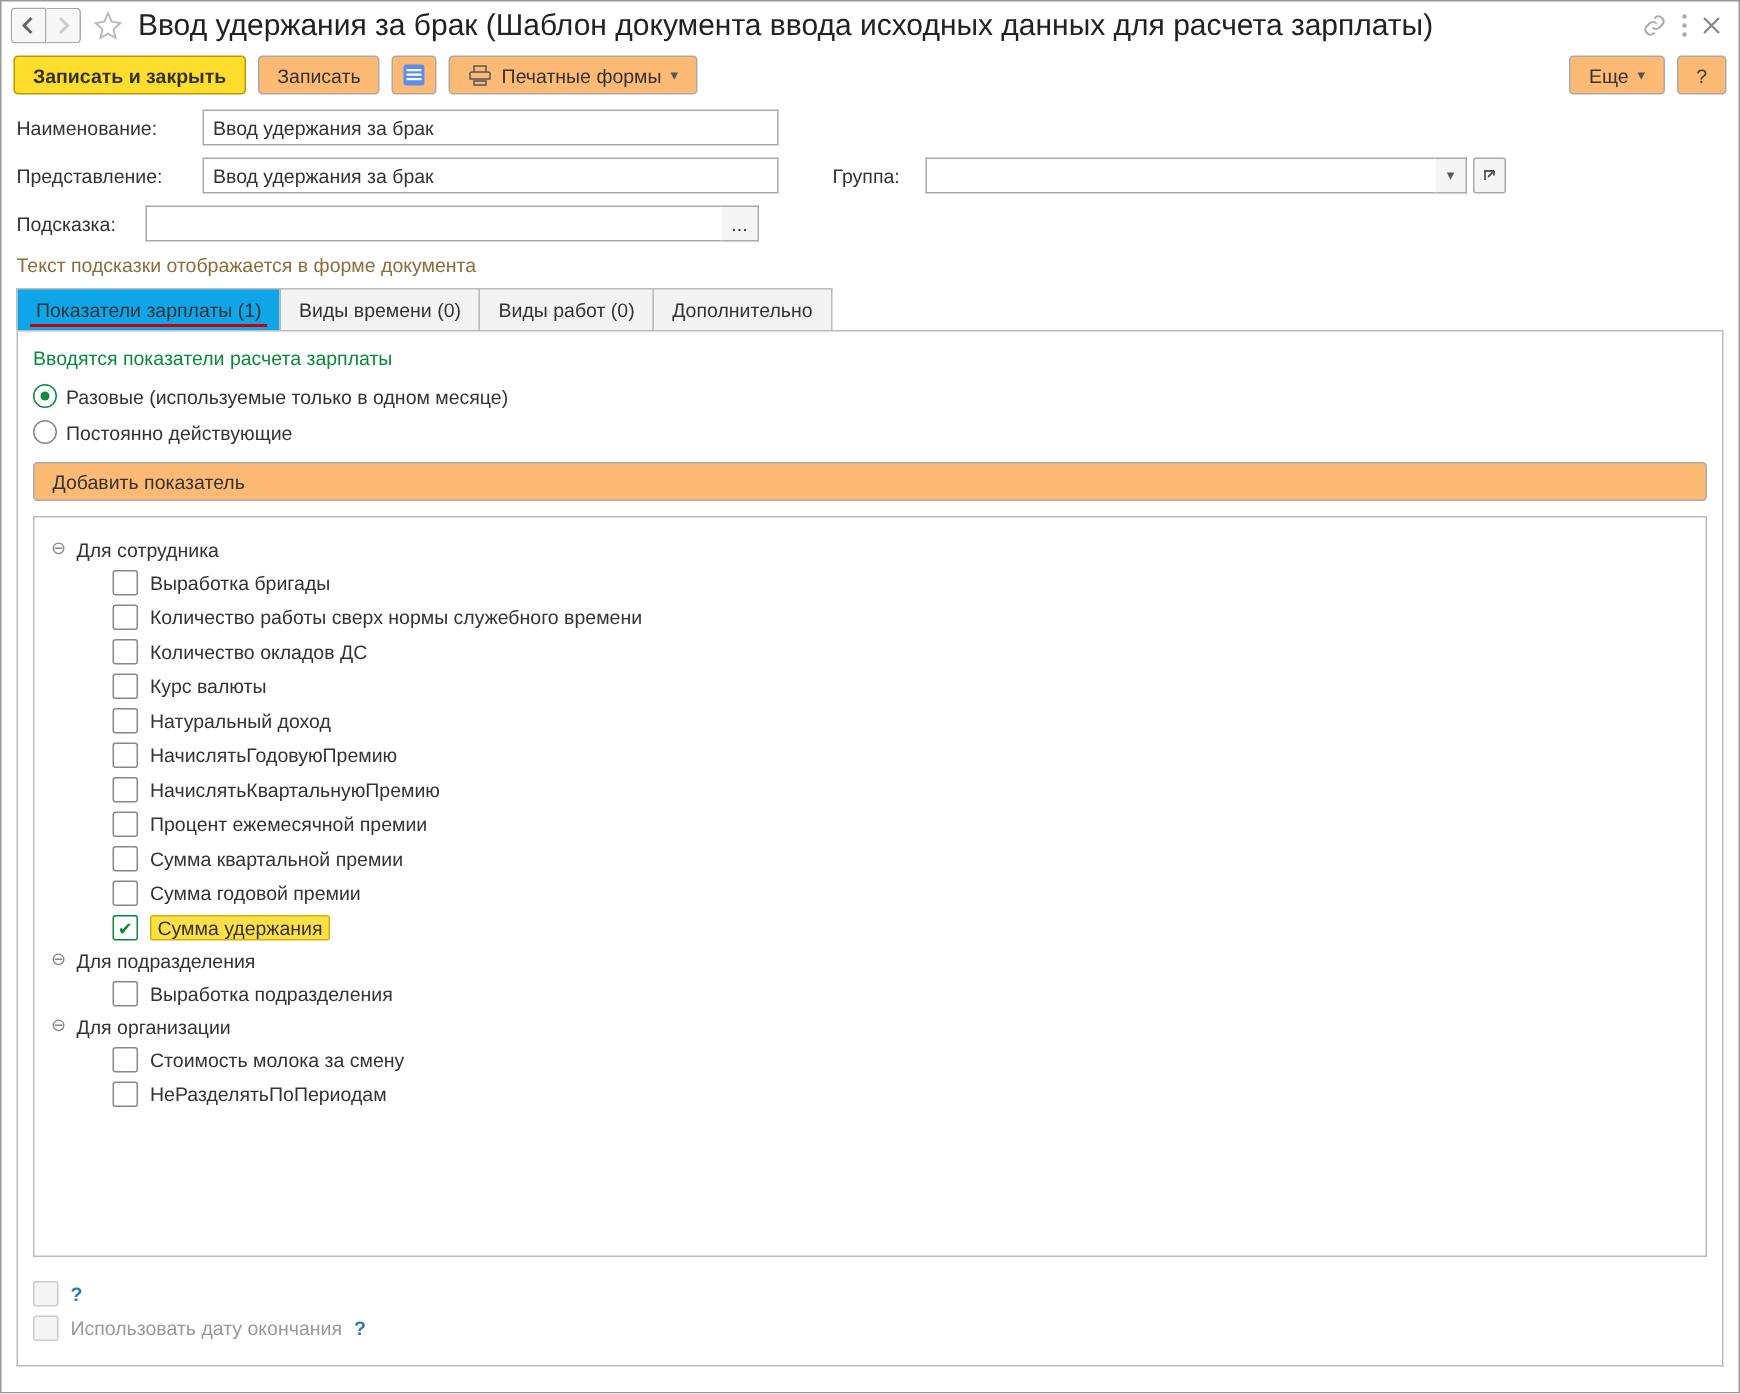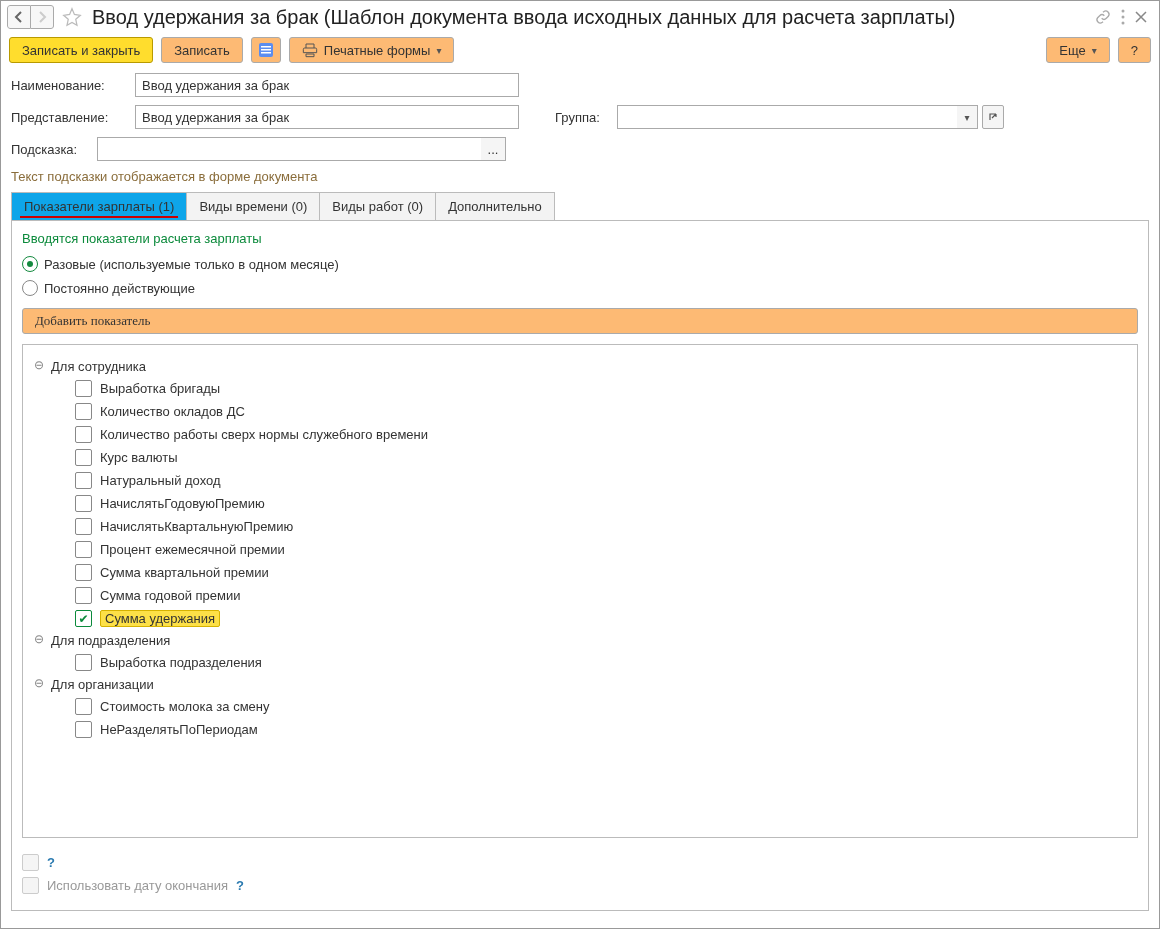--- a/index.html
+++ b/index.html
@@ -66,21 +66,21 @@
     display: inline-flex;
     align-items: center;
     gap: 6px;
     cursor: pointer;
     font-size: 13px;
     color: #333;
   }
   .btn.primary {
     background: #ffdd2d;
     border-color: #b89a00;
-    font-weight: normal;
+    font-weight: bold;
   }
   .btn.iconbtn { padding:4px 6px; }
   .toolbar .spacer { flex:1; }
   .btn .caret { font-size:10px; color:#555; }
   
   .form-area { padding: 0 10px; }
   .form-row {
     display:flex;
     align-items:center;
     margin-bottom:8px;
@@ -147,21 +147,21 @@
     padding:10px;
     box-sizing:border-box;
     height: 690px;
     display:flex;
     flex-direction:column;
   }
   .section-title{ color:#0b8a3b; margin-bottom:6px;}
   .radio-row{ display:flex; align-items:center; gap:6px; margin:4px 0;}
   .radio-outer{ width:14px;height:14px;border:1px solid #148a3f;border-radius:50%;display:flex;align-items:center;justify-content:center;cursor:pointer;}
   .radio-inner{ width:6px;height:6px;border-radius:50%;background:#148a3f;}
-  .add-btn{ margin:8px 0 10px 0;font-family:Liberation Serif, serif;}
+  .add-btn{ margin:8px 0 10px 0;}
   
   .tree-box{
     flex:1;
     border:1px solid #bbb;
     padding:8px 10px;
     overflow:auto;
   }
   .tree-group-row{
     display:flex;gap:6px;margin:6px 0;
   }
@@ -324,25 +324,25 @@
         <div class="tree-group-row">
           <span class="tree-toggle"></span>
           <span class="tree-group-label">Для сотрудника</span>
         </div>
         <div class="tree-item-row">
           <span class="chk"></span>
           <span class="item-label">Выработка бригады</span>
         </div>
         <div class="tree-item-row">
           <span class="chk"></span>
+          <span class="item-label">Количество работы сверх нормы служебного времени</span>
+        </div>
+        <div class="tree-item-row">
+          <span class="chk"></span>
           <span class="item-label">Количество окладов ДС</span>
-        </div>
-        <div class="tree-item-row">
-          <span class="chk"></span>
-          <span class="item-label">Количество работы сверх нормы служебного времени</span>
         </div>
         <div class="tree-item-row">
           <span class="chk"></span>
           <span class="item-label">Курс валюты</span>
         </div>
         <div class="tree-item-row">
           <span class="chk"></span>
           <span class="item-label">Натуральный доход</span>
         </div>
         <div class="tree-item-row">

